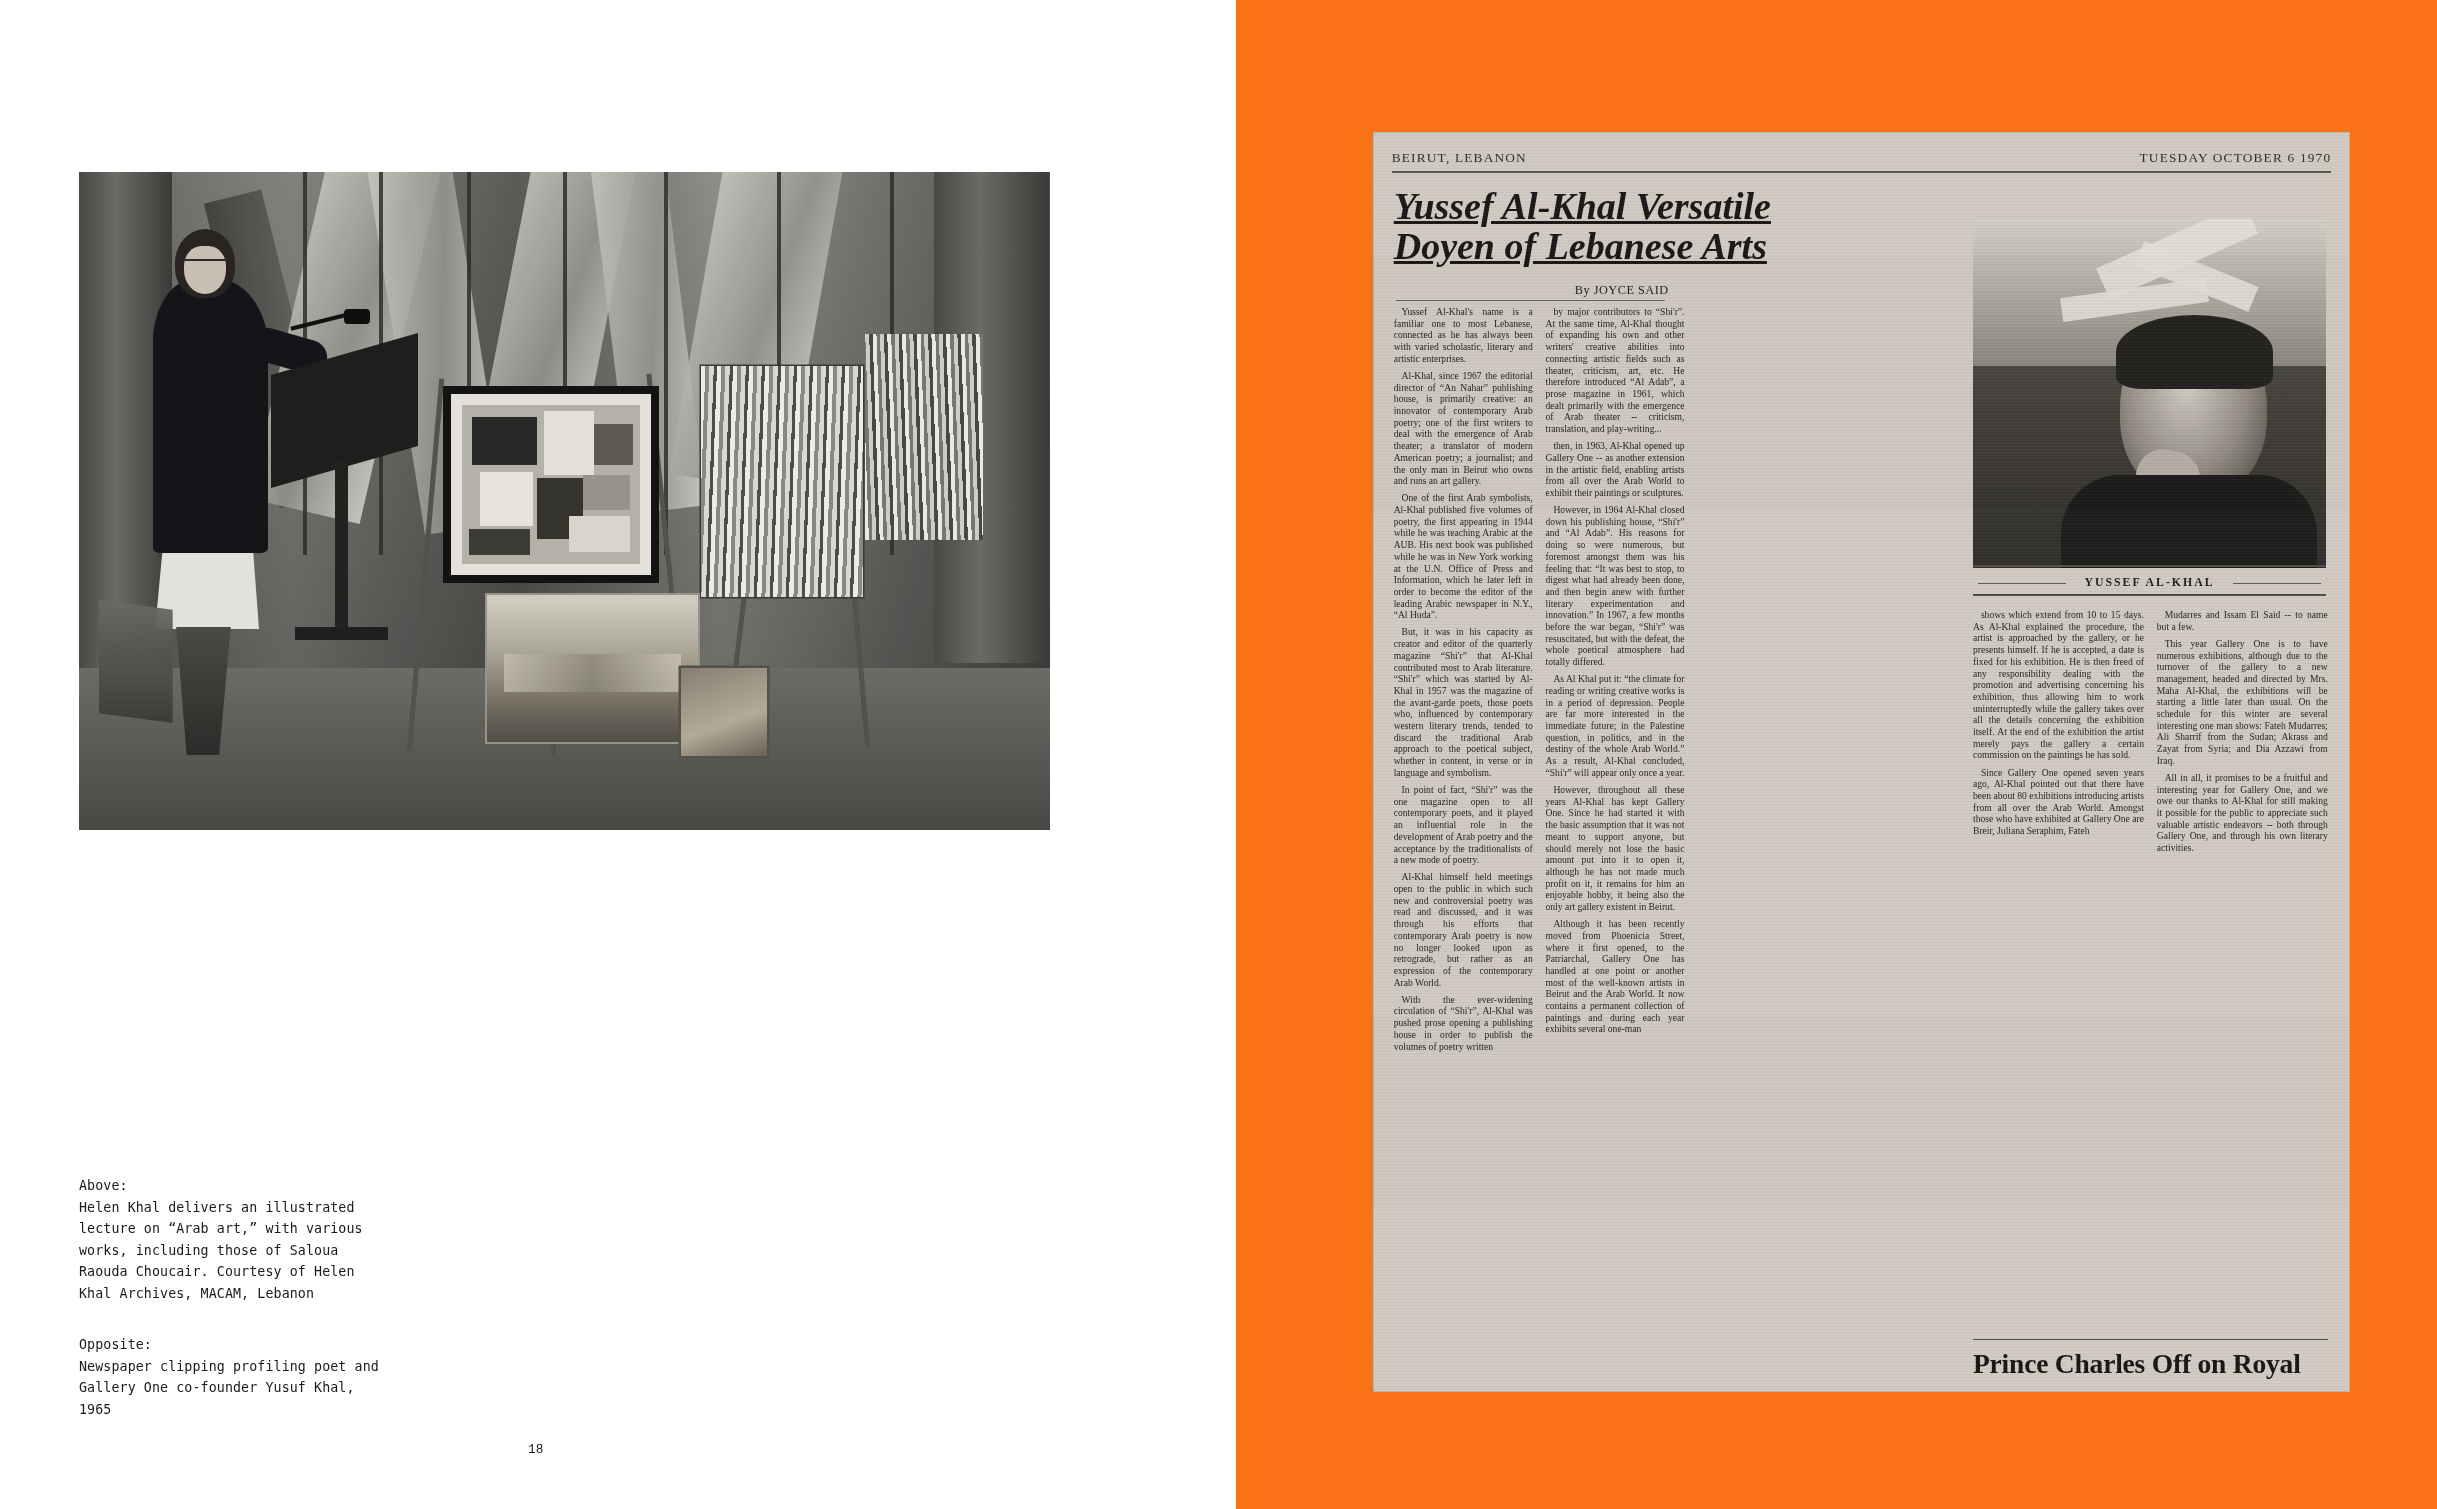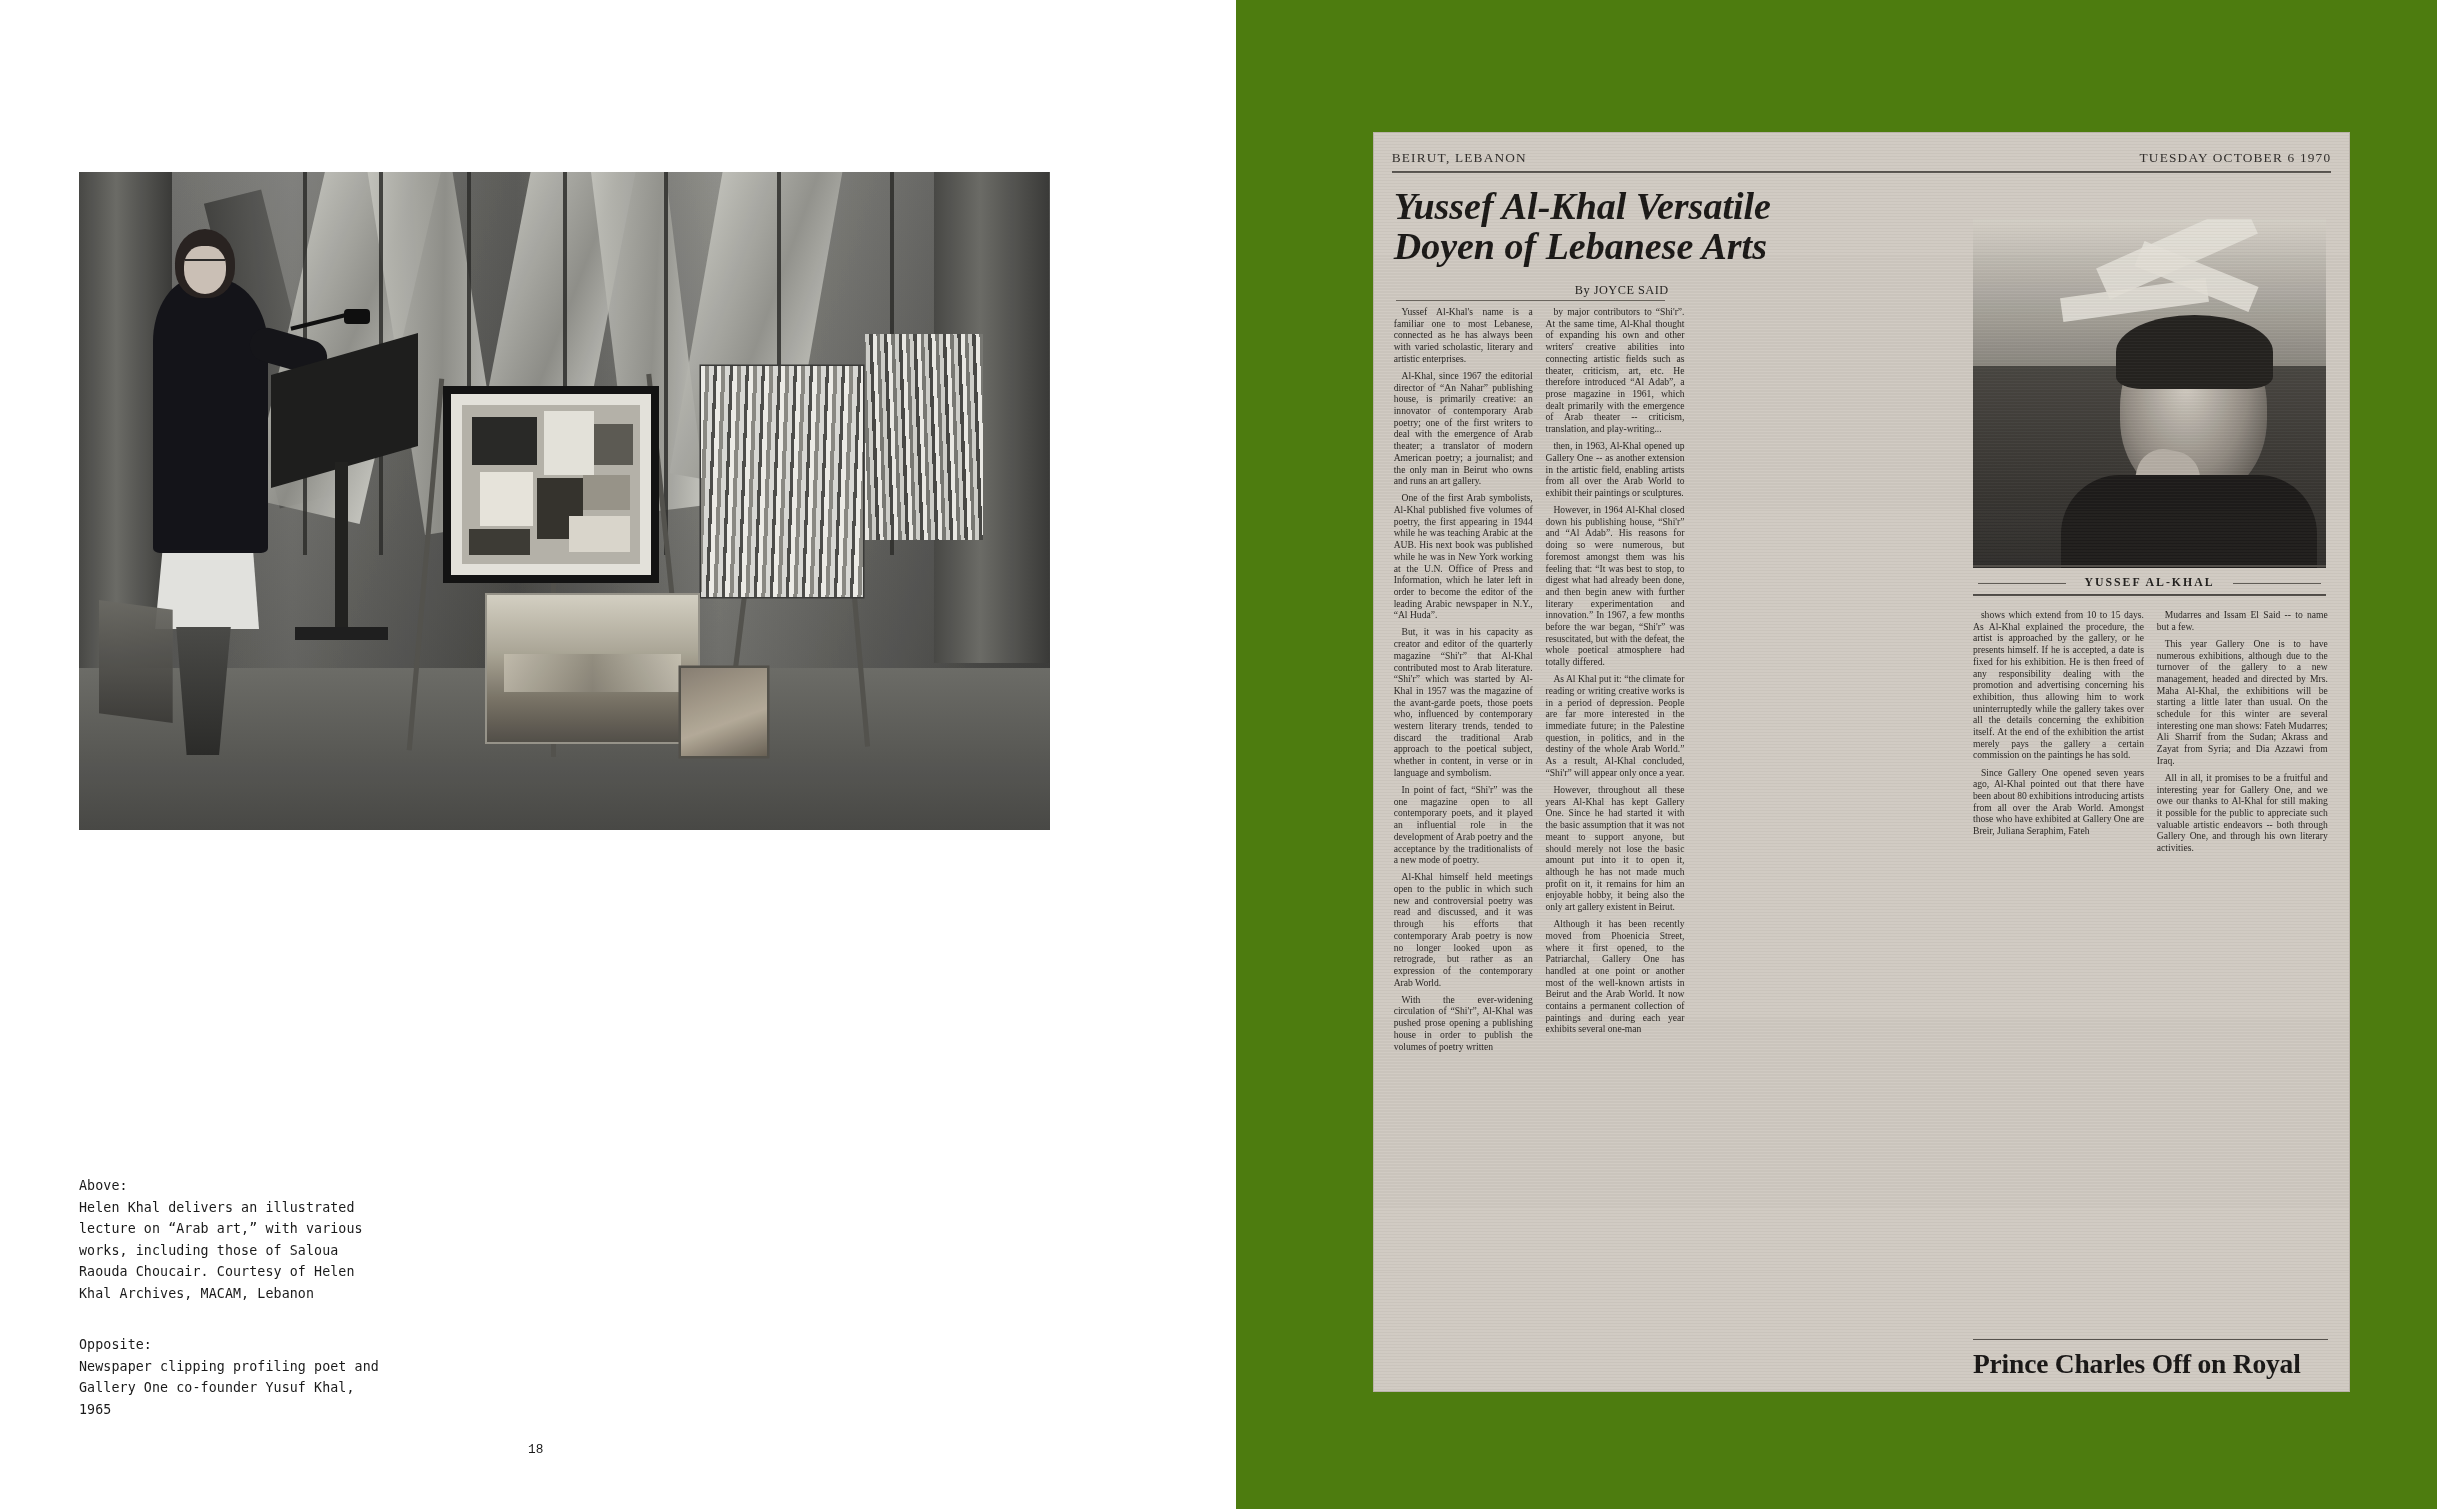--- a/index.html
+++ b/index.html
@@ -25,21 +25,21 @@
     position: relative;
     width: 1236px;
     height: 1509px;
     background: #ffffff;
     flex: 0 0 auto;
   }
   .page-right {
     position: relative;
     width: 1202px;
     height: 1509px;
-    background: #4d7c0f;
+    background: #f97316;
     flex: 0 0 auto;
   }
 
   
   .photo-frame {
     position: absolute;
     left: 79px;
     top: 172px;
     width: 971px;
     height: 658px;
@@ -379,20 +379,21 @@
     position: absolute;
     left: 19.7px;
     top: 53px;
     width: 486px;
     font-family: "Liberation Serif", serif;
     font-weight: bold;
     font-style: italic;
     font-size: 38px;
     line-height: 1.06;
     color: #161412;
+    text-decoration: underline;
   }
   .byline {
     position: absolute;
     left: 19.7px;
     top: 150px;
     width: 275px;
     text-align: right;
     font-size: 12.3px;
     letter-spacing: 0.5px;
     font-weight: normal;

